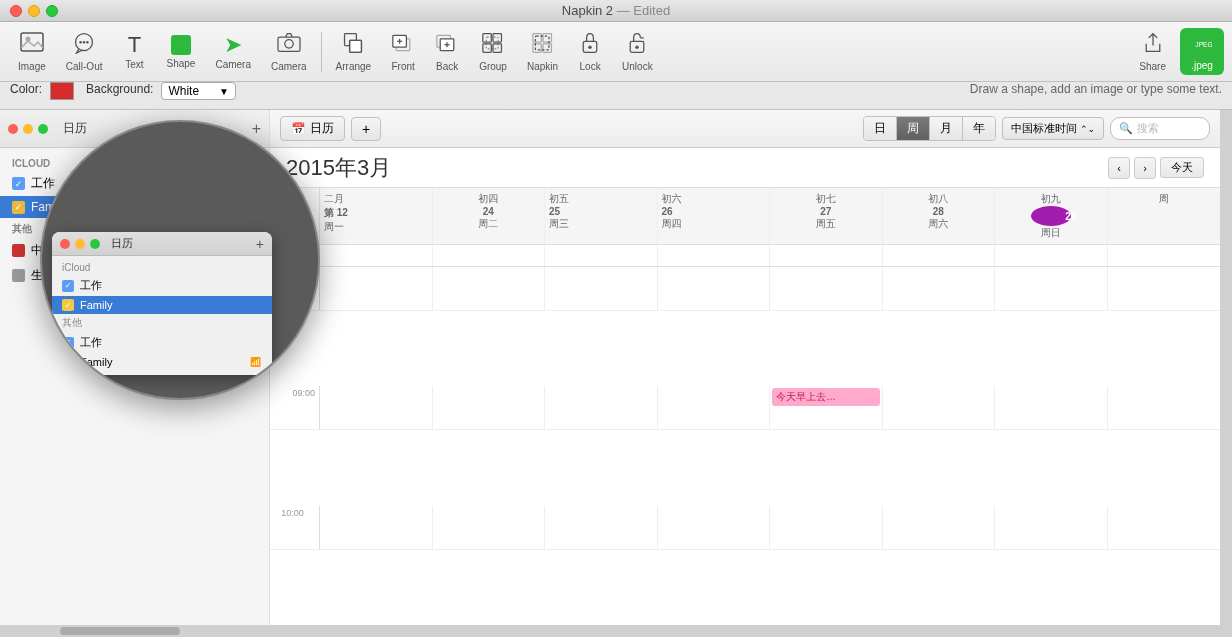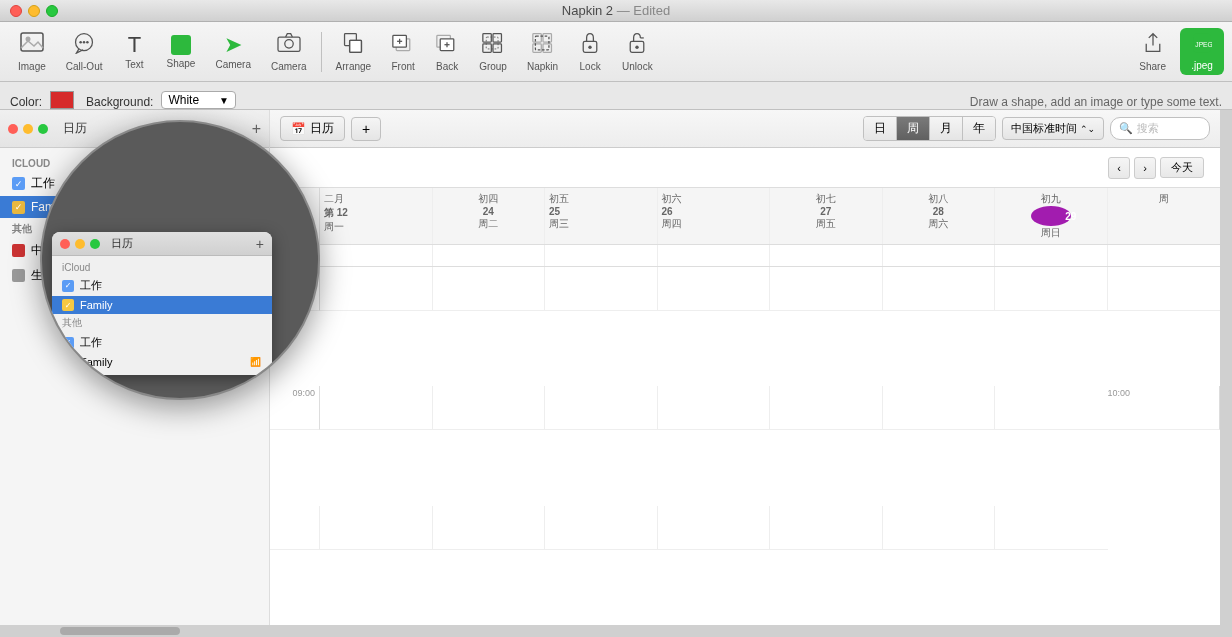--- a/index.html
+++ b/index.html
@@ -91,21 +91,21 @@
       align-items: center;
       gap: 4px;
     }
 
     
     .color-bar {
       height: 28px;
       background: #e8e8e8;
       border-bottom: 1px solid #c0c0c0;
       display: flex;
-      align-items: flex-end;
+      align-items: flex-start;
       padding: 0 10px;
       gap: 8px;
     }
     .color-label { font-size: 12px; color: #333; }
     .color-swatch {
       width: 24px;
       height: 18px;
       background: #d62b2b;
       border: 1px solid #999;
       cursor: pointer;
@@ -678,20 +678,21 @@
         </div>
         <div class="cal-search">
           <span style="font-size:11px;color:#999;">🔍</span>
           <span style="font-size:11px;color:#bbb;">搜索</span>
         </div>
       </div>
 
       <div class="cal-main">
 
         <div class="cal-month-header">
+          <span class="cal-month-title">2015年3月</span>
           <div class="cal-nav">
             <div class="cal-nav-btn">‹</div>
             <div class="cal-nav-btn">›</div>
             <div class="cal-today-btn">今天</div>
           </div>
         </div>
 
         <div style="display:grid;grid-template-columns:50px repeat(8,1fr);background:#f5f5f5;border-bottom:1px solid #ddd;font-size:10px;">
           <div style="border-right:1px solid #ddd;"></div>
           <div style="padding:4px;border-right:1px solid #eee;color:#666;">
@@ -758,25 +759,30 @@
           <div style="height:44px;border-bottom:1px solid #eee;border-right:1px solid #eee;"></div>
           <div style="height:44px;border-bottom:1px solid #eee;border-right:1px solid #eee;"></div>
           <div style="height:44px;border-bottom:1px solid #eee;border-right:1px solid #eee;"></div>
           <div style="height:44px;border-bottom:1px solid #eee;"></div>
 
           <div style="font-size:9px;color:#999;text-align:right;padding-right:4px;padding-top:2px;height:44px;border-bottom:1px solid #eee;border-right:1px solid #ddd;">09:00</div>
           <div style="height:44px;border-bottom:1px solid #eee;border-right:1px solid #eee;"></div>
           <div style="height:44px;border-bottom:1px solid #eee;border-right:1px solid #eee;"></div>
           <div style="height:44px;border-bottom:1px solid #eee;border-right:1px solid #eee;"></div>
           <div style="height:44px;border-bottom:1px solid #eee;border-right:1px solid #eee;"></div>
+          <div style="height:44px;border-bottom:1px solid #eee;border-right:1px solid #eee;position:relative;">
+            <div class="event-block">
+              <span>今天早上去…</span>
+            </div>
+          </div>
           <div style="height:44px;border-bottom:1px solid #eee;border-right:1px solid #eee;"></div>
           <div style="height:44px;border-bottom:1px solid #eee;border-right:1px solid #eee;"></div>
           <div style="height:44px;border-bottom:1px solid #eee;"></div>
 
-          <div style="font-size:9px;color:#999;text-align:left;padding-right:4px;padding-top:2px;height:44px;border-bottom:1px solid #eee;border-right:1px solid #ddd;">10:00</div>
+          <div style="font-size:9px;color:#999;text-align:center;padding-right:4px;padding-top:2px;height:44px;border-bottom:1px solid #eee;border-right:1px solid #ddd;">10:00</div>
           <div style="height:44px;border-bottom:1px solid #eee;border-right:1px solid #eee;"></div>
           <div style="height:44px;border-bottom:1px solid #eee;border-right:1px solid #eee;"></div>
           <div style="height:44px;border-bottom:1px solid #eee;border-right:1px solid #eee;"></div>
           <div style="height:44px;border-bottom:1px solid #eee;border-right:1px solid #eee;"></div>
           <div style="height:44px;border-bottom:1px solid #eee;border-right:1px solid #eee;"></div>
           <div style="height:44px;border-bottom:1px solid #eee;border-right:1px solid #eee;"></div>
           <div style="height:44px;border-bottom:1px solid #eee;border-right:1px solid #eee;"></div>
           <div style="height:44px;border-bottom:1px solid #eee;"></div>
         </div>
       </div>

